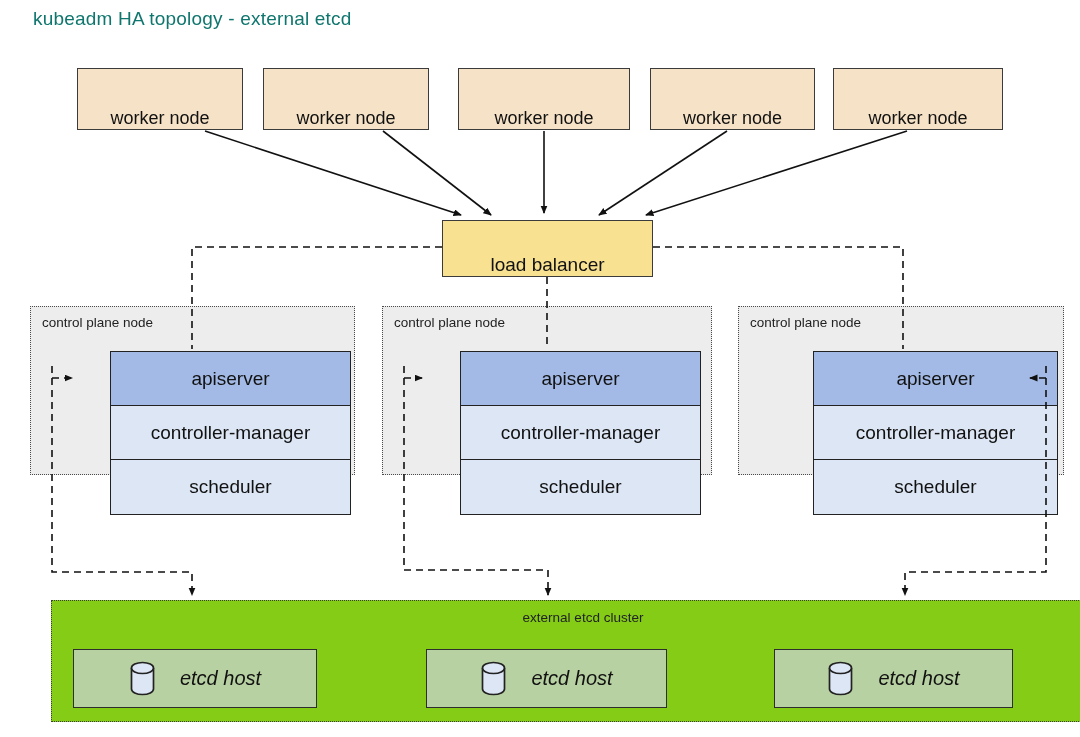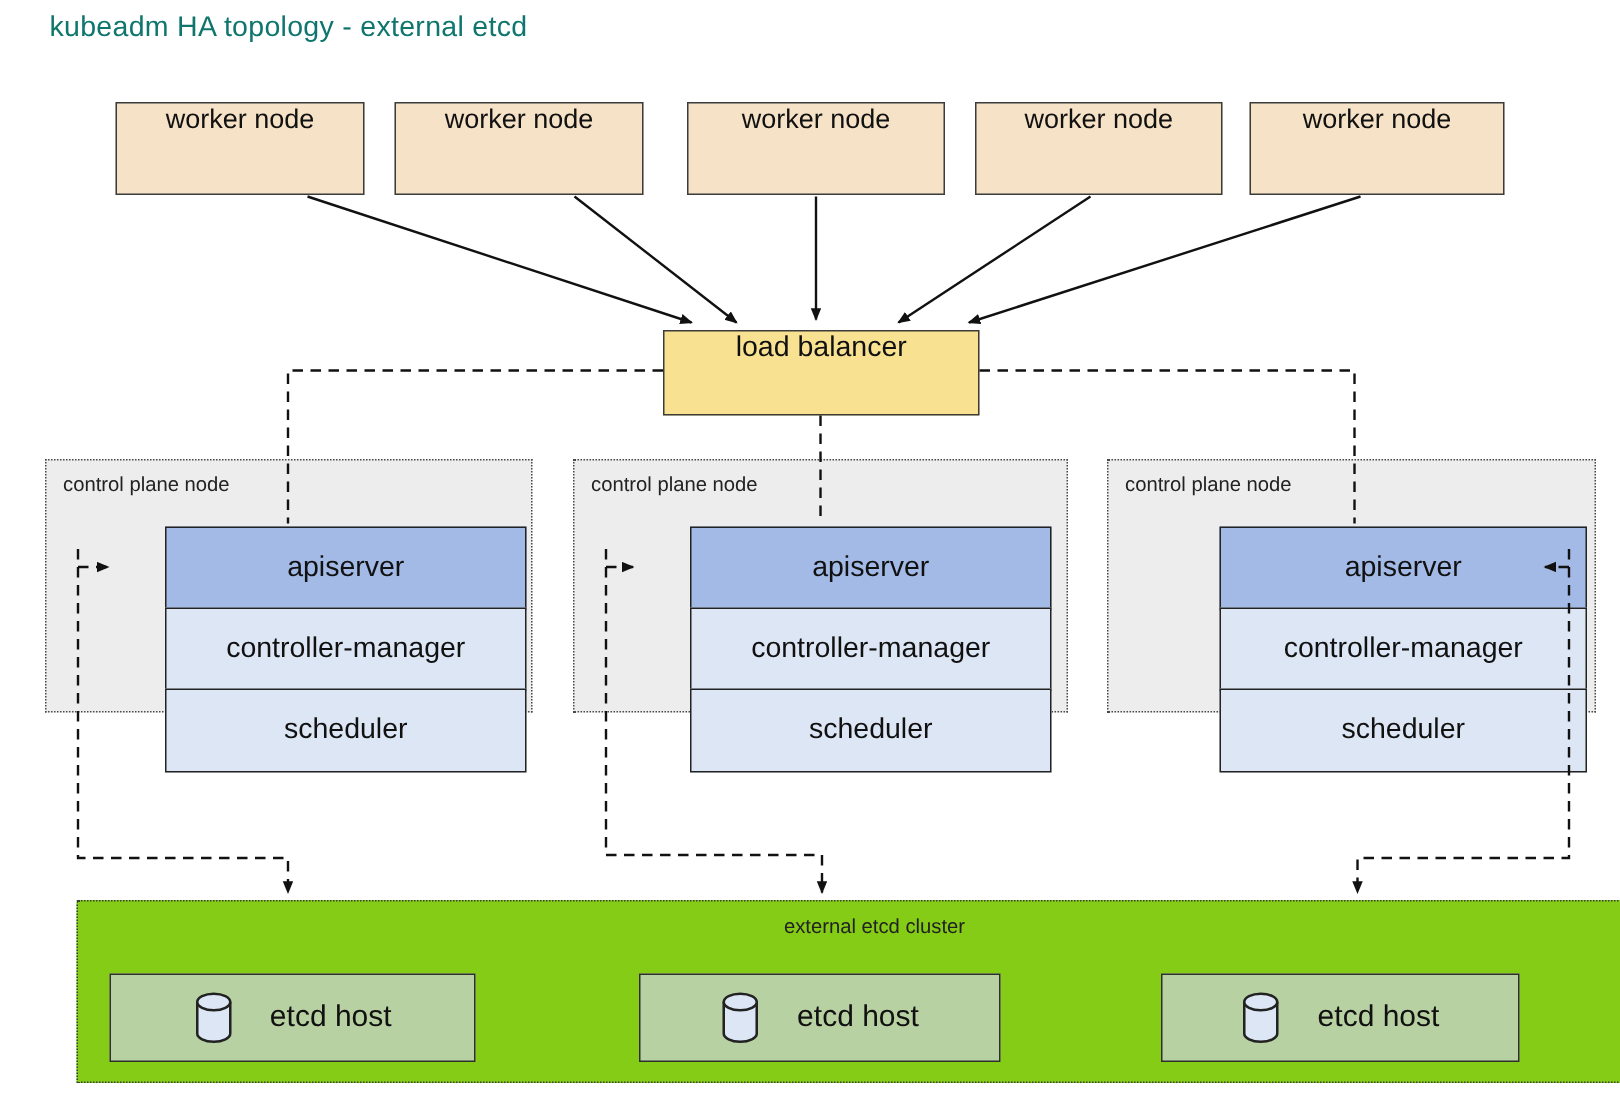--- a/index.html
+++ b/index.html
@@ -7,25 +7,25 @@
     position:relative;width:1080px;height:737px;background:#ffffff;
     font-family:"Liberation Sans","DejaVu Sans",sans-serif;color:#111;
     overflow:hidden;
   }
   .abs{position:absolute;box-sizing:border-box;}
   #diagram-title{
     left:33px;top:8px;font-size:19px;color:#0f766e;letter-spacing:.2px;
   }
   .worker-node{
     top:68px;height:62px;background:#f6e2c6;border:1.6px solid #3b3b3b;
-    display:flex;align-items:flex-start;justify-content:center;font-size:18px;
+    display:flex;align-items:flex-end;justify-content:center;font-size:18px;
   }
   .lb-box{
     left:442px;top:220px;width:211px;height:57px;background:#f8e292;
-    border:1.6px solid #3b3b3b;display:flex;align-items:flex-start;justify-content:center;
+    border:1.6px solid #3b3b3b;display:flex;align-items:flex-end;justify-content:center;
     font-size:19px;
   }
   .cp-box{
     top:306px;height:169px;background:#ededed;border:1.6px dotted #4a4a4a;
   }
   .cp-label{
     position:absolute;left:11px;top:8px;font-size:13.5px;color:#222;
   }
   .stack{position:absolute;top:44px;margin-left:32px;}
   .component{
@@ -37,21 +37,21 @@
   .comp-light{background:#dce6f4;}
   .etcd-cluster{
     left:51px;top:600px;width:1064px;height:122px;background:#84cc16;
     border:1.6px dotted #3d3d3d;
   }
   .etcd-cluster-label{
     position:absolute;left:0;right:0;top:9px;text-align:center;font-size:13.5px;color:#222;
   }
   .etcd-host{
     position:absolute;top:48px;height:57px;background:#b8d1a2;border:1.7px solid #2e2e2e;
-    display:flex;align-items:center;justify-content:center;gap:24px;font-size:20px;
+    display:flex;align-items:center;justify-content:center;gap:24px;font-size:20px;font-style:italic;
   }
   .db-icon{flex:0 0 auto;display:block;}
   #connector-layer{position:absolute;left:0;top:0;pointer-events:none;}
 </style>
 </head>
 <body>
 
 <div id="canvas">
 
   <div class="abs" id="diagram-title">kubeadm HA topology - external etcd</div>

